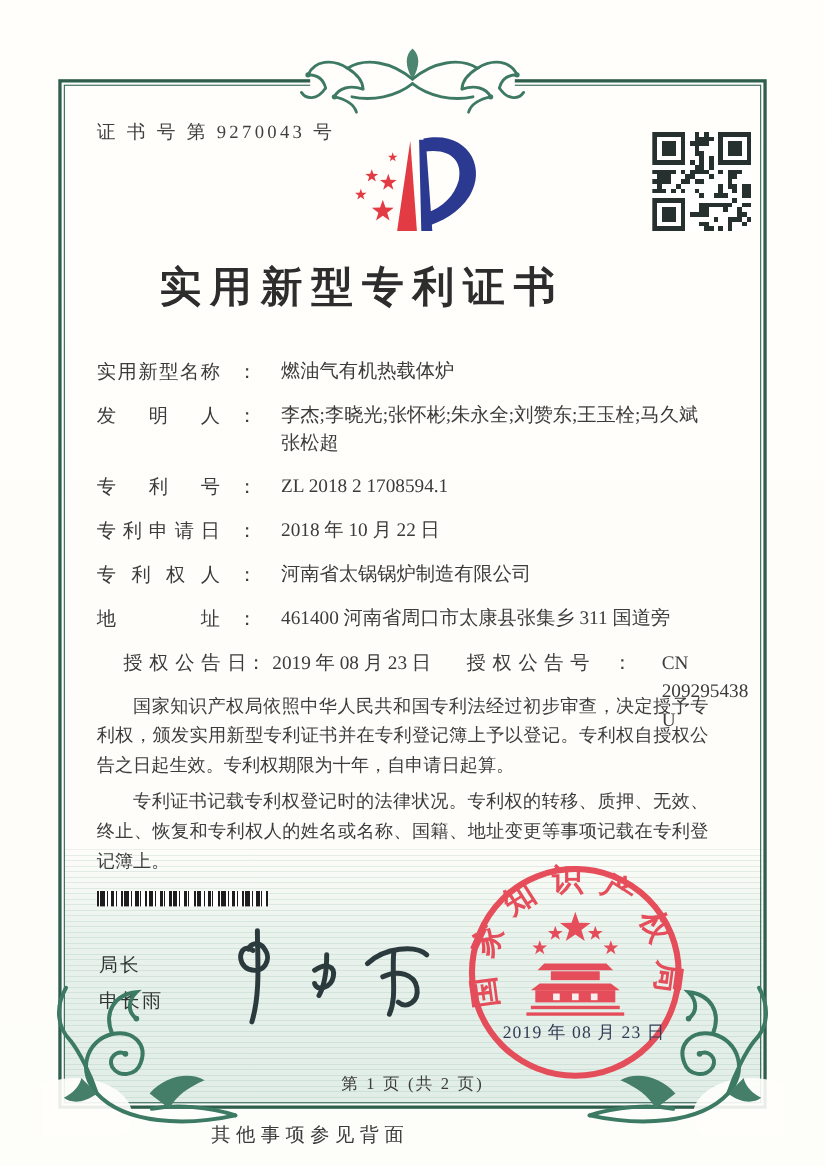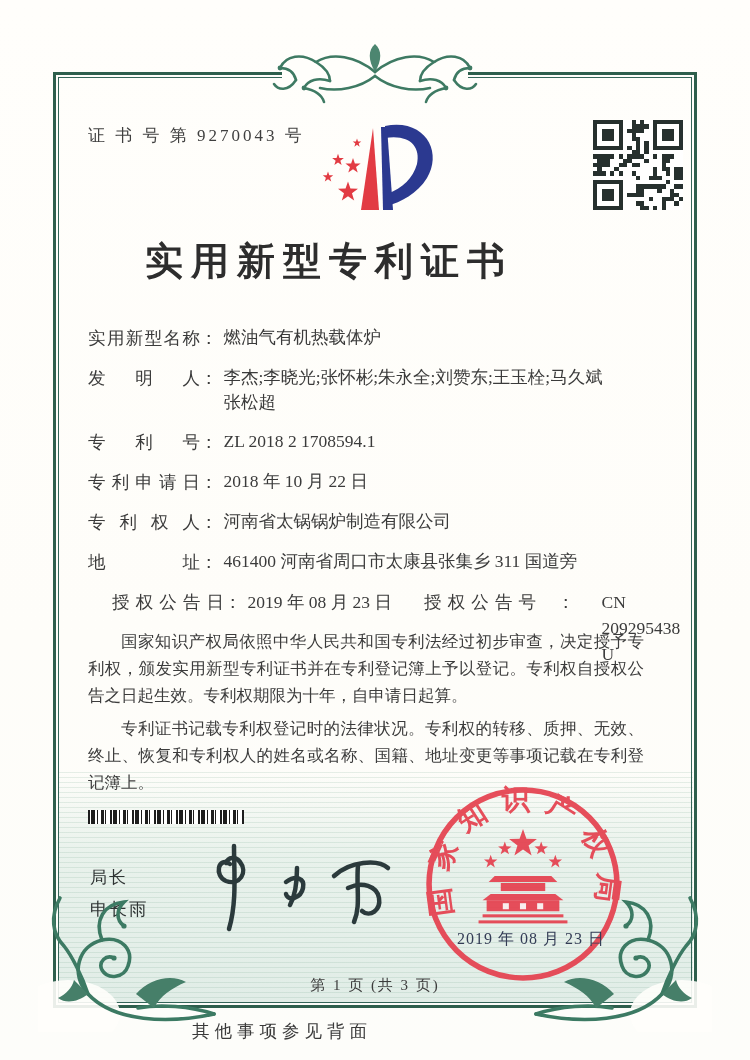--- a/index.html
+++ b/index.html
@@ -10,25 +10,25 @@
   .frame{position:absolute;left:53px;top:72px;width:644px;height:936px;box-sizing:border-box;
          border:3px solid #2e5f4d;z-index:1;}
   .frame::after{content:"";position:absolute;inset:2px;border:1px solid #35665a;}
   
   .band{position:absolute;left:58px;top:772px;width:635px;height:231px;z-index:0;
         background-image:
           repeating-linear-gradient(180deg,rgba(104,158,131,0.16) 0 1px,rgba(0,0,0,0) 1px 5px),
           linear-gradient(180deg,rgba(231,241,235,0) 0%,rgba(226,238,231,0.75) 35%,#e1ede7 100%);}
   .z{position:absolute;z-index:2;}
   .orn{position:absolute;z-index:3;}
-  .cert-no{left:88px;top:124px;font-size:17px;letter-spacing:3px;color:#3f3f3f;}
+  .cert-no{left:88px;top:108px;font-size:17px;letter-spacing:3px;color:#3f3f3f;}
   .title{left:53px;top:236px;width:552px;text-align:center;font-size:38px;font-weight:600;
          letter-spacing:8px;color:#2d2d2d;}
   .fields{left:88px;top:325px;width:566px;font-size:17.5px;}
-  .row{display:flex;margin-bottom:14px;line-height:26px;}
+  .row{display:flex;margin-bottom:14px;line-height:26px;gap:16px;}
   .lbl{display:inline-block;width:112px;text-align:justify;text-align-last:justify;flex:0 0 112px;}
   .col{flex:0 0 auto;padding-right:6px;}
   .val{flex:1 1 auto;white-space:pre-line;line-height:25px;}
   .grant-row{display:flex;line-height:26px;}
   .grant-a{display:flex;width:312px;flex:0 0 312px;margin-left:24px;}
   .grant-b{display:flex;flex:1;gap:21px;}
   .paras{left:88px;top:628px;width:572px;font-size:16.5px;line-height:27px;text-align:justify;color:#3c3c3c;}
   .paras p{margin:0 16px 6px 0;text-indent:2em;}
   .barcode{left:88px;top:810px;width:156px;height:14px;
       background:repeating-linear-gradient(90deg,#1d1d1d 0 2px,#fff 2px 3px,#1d1d1d 3px 7px,#fff 7px 9px,
@@ -348,16 +348,16 @@
       <rect x="54" y="134" width="88" height="3"></rect>
       <g fill="#fbeff0">
         <rect x="78" y="117" width="6" height="6"></rect>
           <rect x="95" y="117" width="6" height="6"></rect>
           <rect x="112" y="117" width="6" height="6"></rect>
       </g>
     </g>
   </svg>
   <div class="z seal-date">2019 年 08 月 23 日</div>
 
-  <div class="z page-info">第 1 页 (共 3 页)</div>
+  <div class="z page-info">第 1 页 (共 2 页)</div>
   <div class="z back-note">其他事项参见背面</div>
 
 </div>
 
 </body></html>

